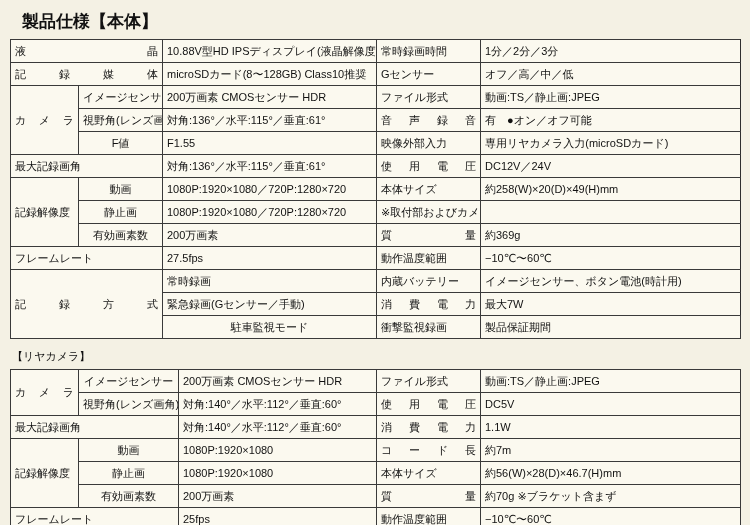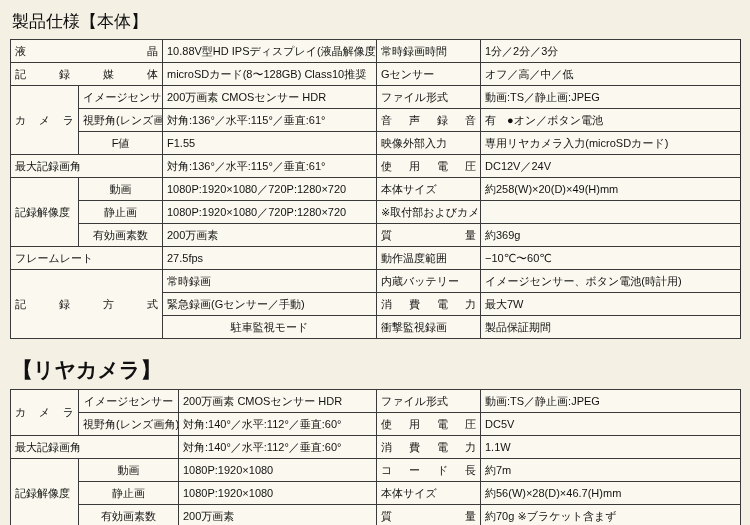--- a/index.html
+++ b/index.html
@@ -11,28 +11,28 @@
     overflow:hidden;
   }
   .page{
     position:relative;
     width:750px;height:525px;
     box-sizing:border-box;
     padding:8px 10px 0 10px;
   }
   h1.section-title{
     font-size:17px;
+    font-weight:bold;
+    margin:2px 0 6px 12px;
+    letter-spacing:0px;
+  }
+  h2.section-title{
+    font-size:11px;
     font-weight:normal;
-    margin:2px 0 6px 2px;
-    letter-spacing:0px;
-  }
-  h2.section-title{
-    font-size:21px;
-    font-weight:bold;
-    margin:17px 0 5px 2px;
+    margin:10px 0 5px 2px;
   }
   table.spec{
     border-collapse:collapse;
     table-layout:fixed;
     width:730px;
     background:#fbf9ef;
     border:1.5px solid #2f2f2f;
   }
   table.spec td{
     border:1px solid #3a3a3a;
@@ -106,21 +106,21 @@
           <td class="lbl-sp" rowspan="3">カ メ ラ</td>
           <td class="center">イメージセンサー</td>
           <td class="val">200万画素  CMOSセンサー  HDR</td>
           <td class="lbl">ファイル形式</td>
           <td class="val">動画:TS／静止画:JPEG</td>
         </tr>
         <tr>
           <td class="center">視野角(レンズ画角)</td>
           <td class="val">対角:136°／水平:115°／垂直:61°</td>
           <td class="lbl-sp">音 声 録 音</td>
-          <td class="val">有　●オン／ボタン電池</td>
+          <td class="val">有　●オン／オフ可能</td>
         </tr>
         <tr>
           <td class="center">F値</td>
           <td class="val">F1.55</td>
           <td class="lbl">映像外部入力</td>
           <td class="val">専用リヤカメラ入力(microSDカード)</td>
         </tr>
         <tr>
           <td class="lbl" colspan="2">最大記録画角</td>
           <td class="val">対角:136°／水平:115°／垂直:61°</td>

